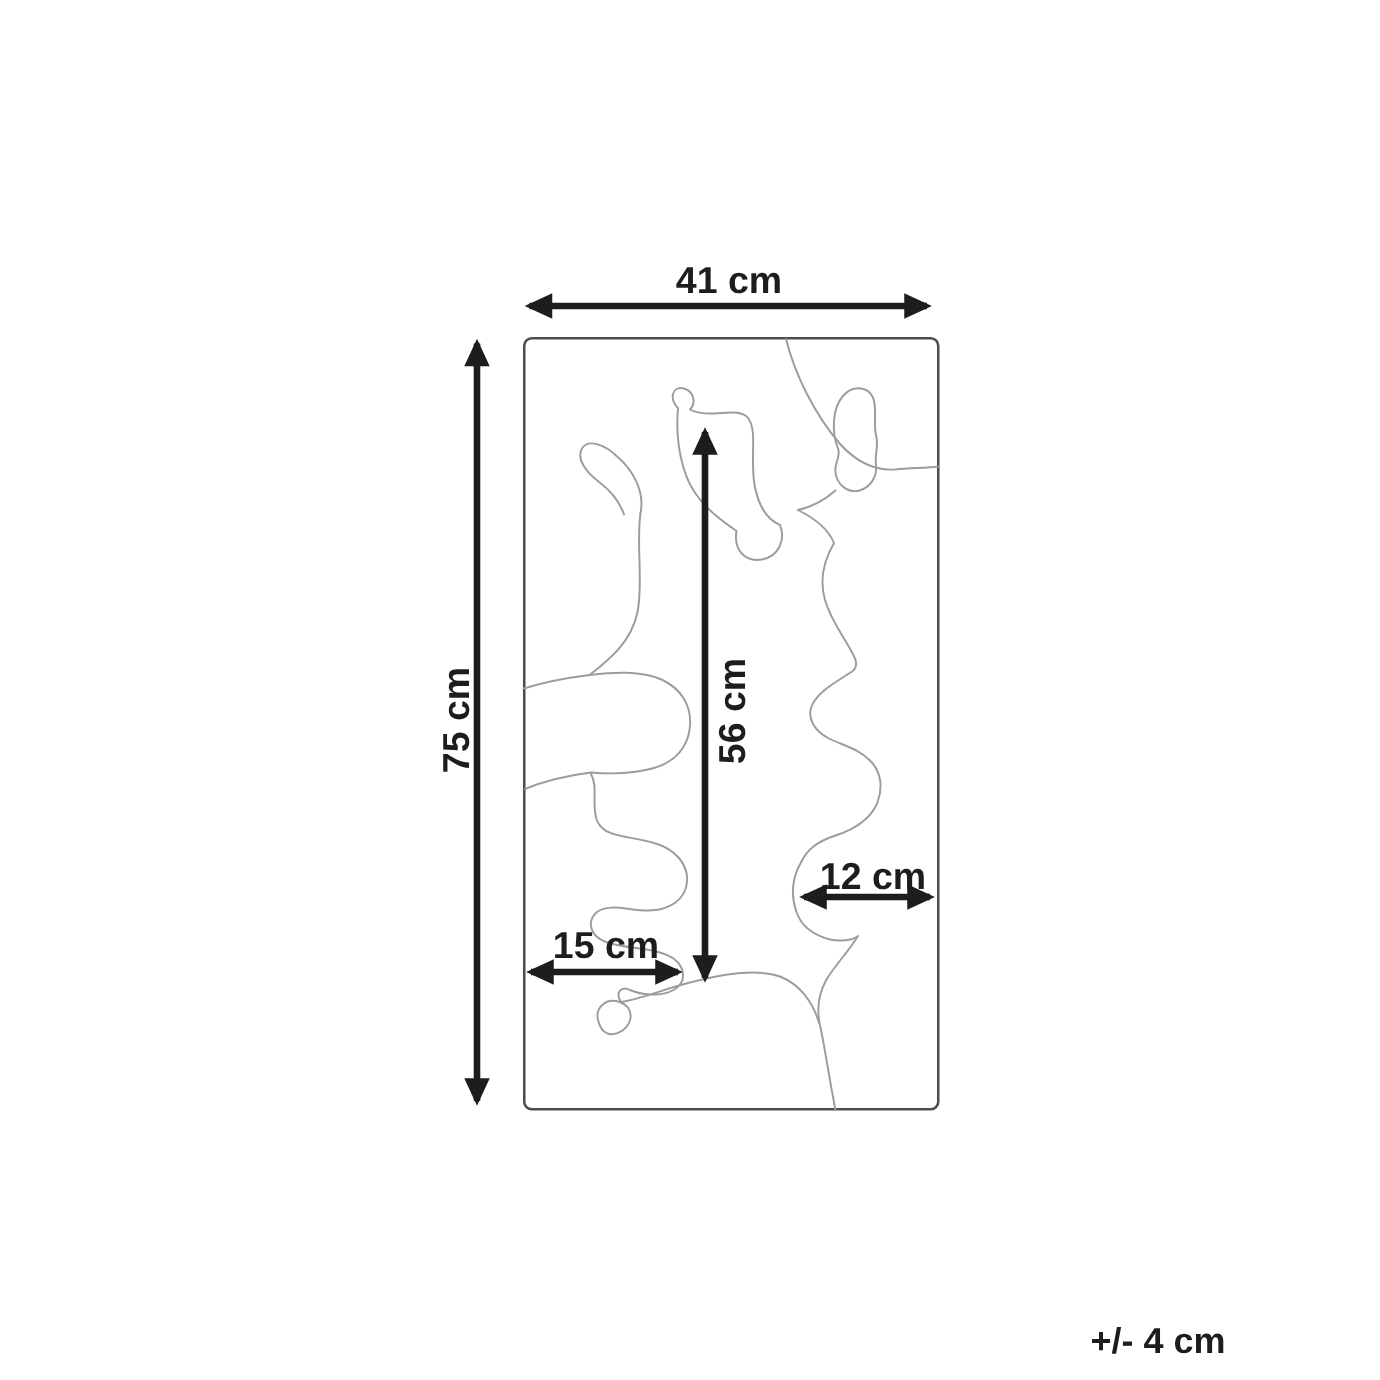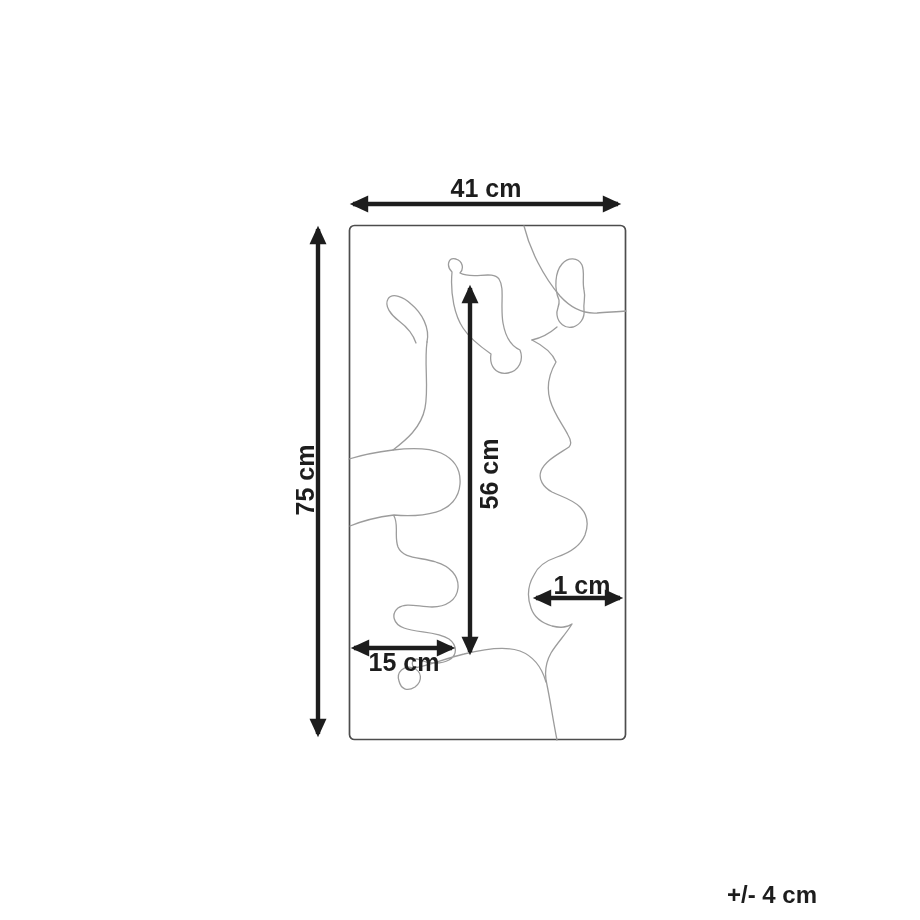--- a/index.html
+++ b/index.html
@@ -78,19 +78,19 @@
       <line x1="536" y1="598" x2="620" y2="598" marker-start="url(#ah)" marker-end="url(#ah)"></line>
     </g>
   </svg>
 
   <div class="dim-label" style="left:486px; top:188px;">41 cm</div>
 
   <div class="dim-label vertical" style="left:305px; top:480px;">75 cm</div>
 
   <div class="dim-label vertical" style="left:489px; top:474px;">56 cm</div>
 
-  <div class="dim-label" style="left:404px; top:631px;margin-top:31px;">15 cm</div>
+  <div class="dim-label" style="left:404px; top:631px;">15 cm</div>
 
-  <div class="dim-label" style="left:582px; top:585px;">1 cm</div>
+  <div class="dim-label" style="left:582px; top:585px;">12 cm</div>
 
   <div class="tolerance-label" style="left:772px; top:895px;">+/- 4 cm</div>
 
 </div>
 
 </body></html>

